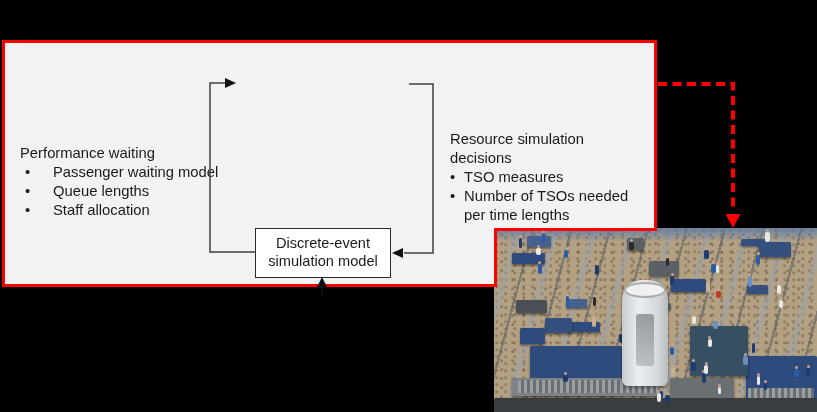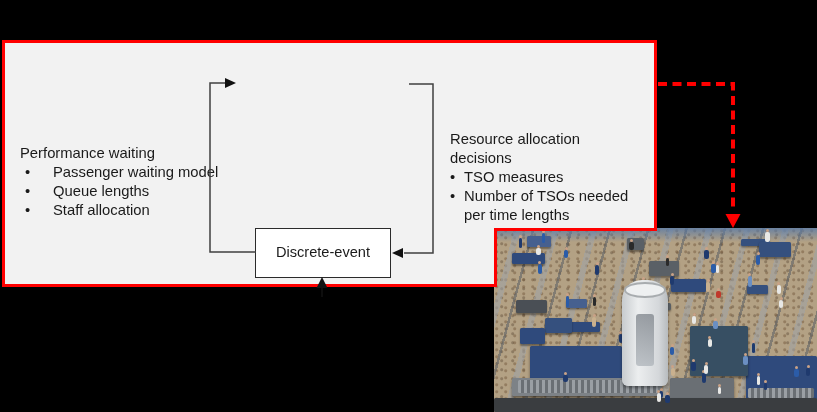--- a/index.html
+++ b/index.html
@@ -80,33 +80,34 @@
       <span class="b-dot">•</span>
       <span class="b-txt">Queue lengths</span>
     </div>
     <div class="b-row">
       <span class="b-dot">•</span>
       <span class="b-txt">Staff allocation</span>
     </div>
   </div>
 
   <div class="t-list" id="res-list">
-    <div class="t-title">Resource allocation decisions</div>
+    <div class="t-title">Resource simulation decisions</div>
     <div class="b-row">
       <span class="b-dot">•</span>
       <span class="b-txt">TSO measures</span>
     </div>
     <div class="b-row">
       <span class="b-dot">•</span>
       <span class="b-txt">Number of TSOs needed per time lengths</span>
     </div>
   </div>
 
   <div class="model-box" id="sim-box">
     <span>Discrete-event</span>
+    <span>simulation model</span>
   </div>
 
   <div id="photo" title="Elevated view of a busy airport security screening checkpoint with TSA officers, passengers, conveyor lanes, X-ray machines and a cylindrical body scanner">
     <div class="wall"></div>
     <div class="shape" style="left: 177.326px; top: 50.8291px; width: 34.7542px; height: 13.0276px; background: rgb(47, 74, 124); box-shadow: rgba(0, 0, 0, 0.4) 0px 1.5px 2px;"></div>
       <div class="shape" style="left: 155.345px; top: 33.3228px; width: 29.7444px; height: 14.7893px; background: rgb(90, 96, 102); box-shadow: rgba(0, 0, 0, 0.4) 0px 1.5px 2px;"></div>
       <div class="shape" style="left: 73.7275px; top: 94.2059px; width: 32.4062px; height: 9.76301px; background: rgb(47, 74, 124); box-shadow: rgba(0, 0, 0, 0.4) 0px 1.5px 2px;"></div>
       <div class="shape" style="left: 147.715px; top: 74.6612px; width: 29.4337px; height: 7.03459px; background: rgb(90, 96, 102); box-shadow: rgba(0, 0, 0, 0.4) 0px 1.5px 2px;"></div>
       <div class="shape" style="left: 247.015px; top: 11.1209px; width: 29.0311px; height: 7.28384px; background: rgb(53, 80, 126); box-shadow: rgba(0, 0, 0, 0.4) 0px 1.5px 2px;"></div>
       <div class="shape" style="left: 18.2255px; top: 24.5689px; width: 33.238px; height: 11.773px; background: rgb(47, 74, 124); box-shadow: rgba(0, 0, 0, 0.4) 0px 1.5px 2px;"></div>

